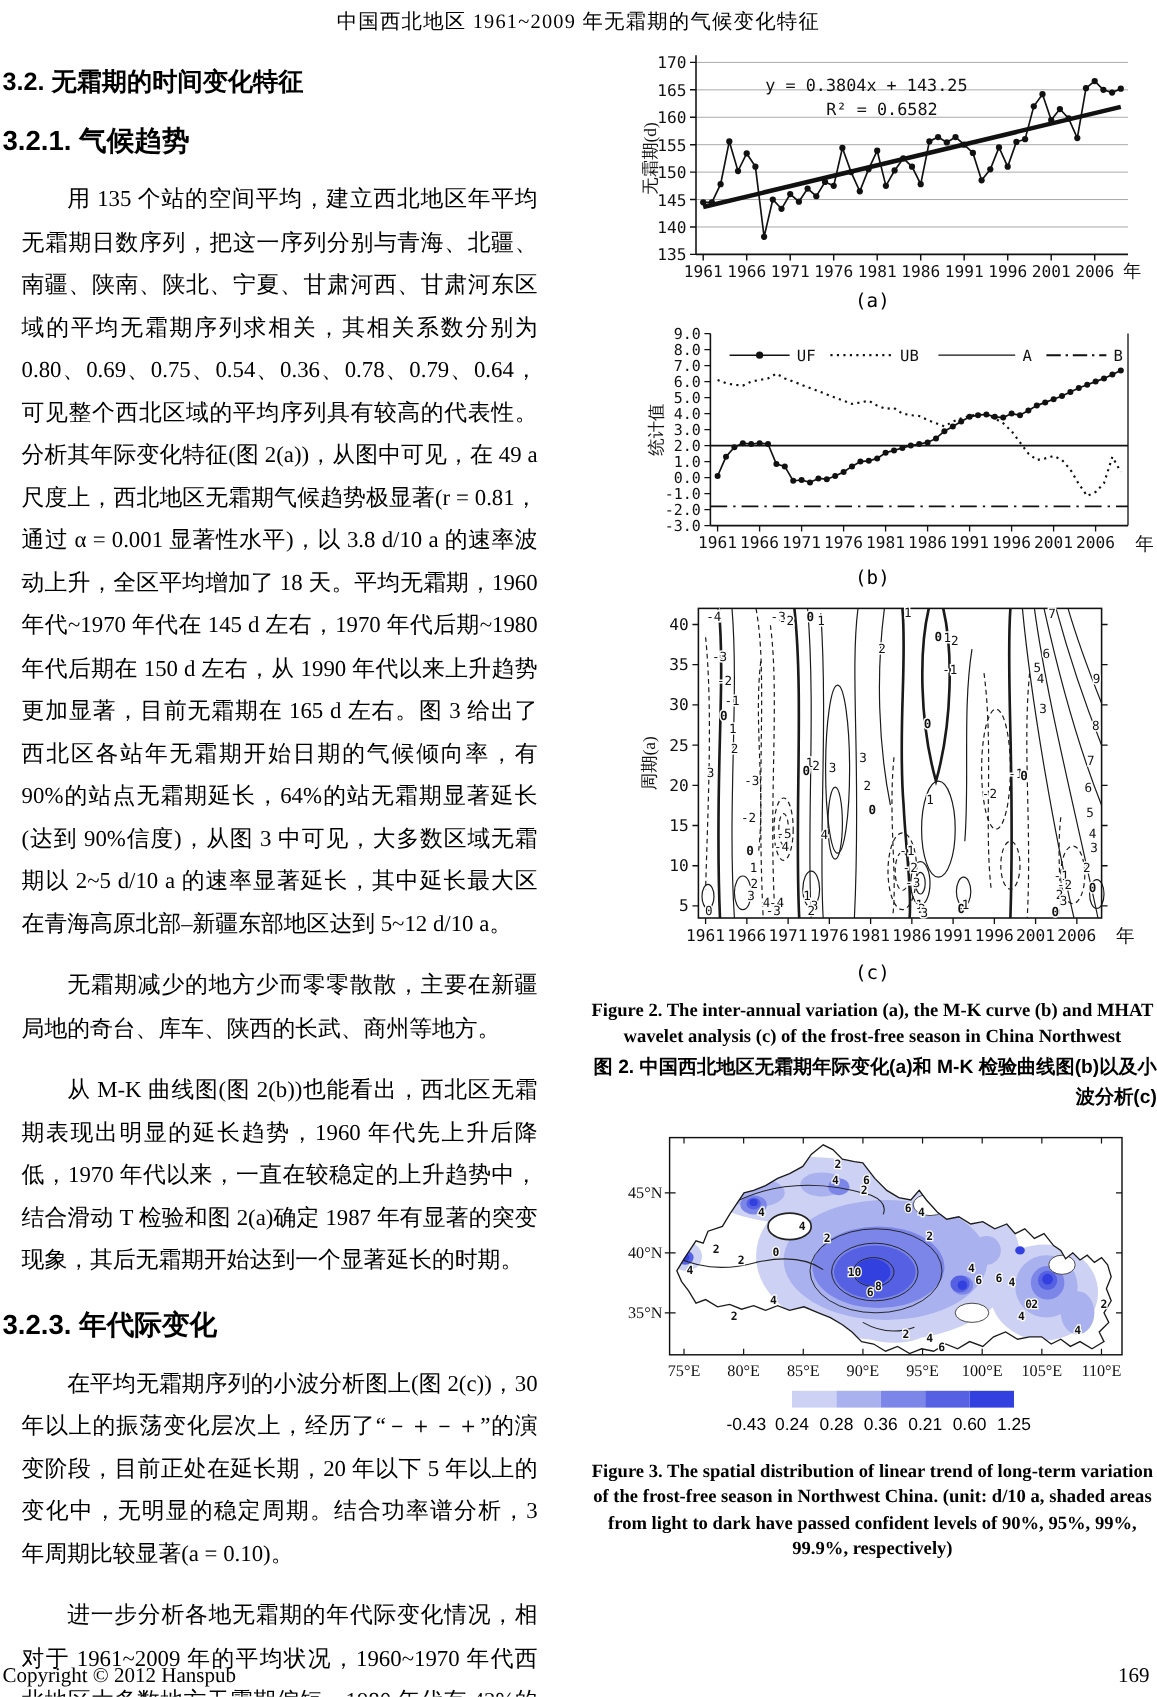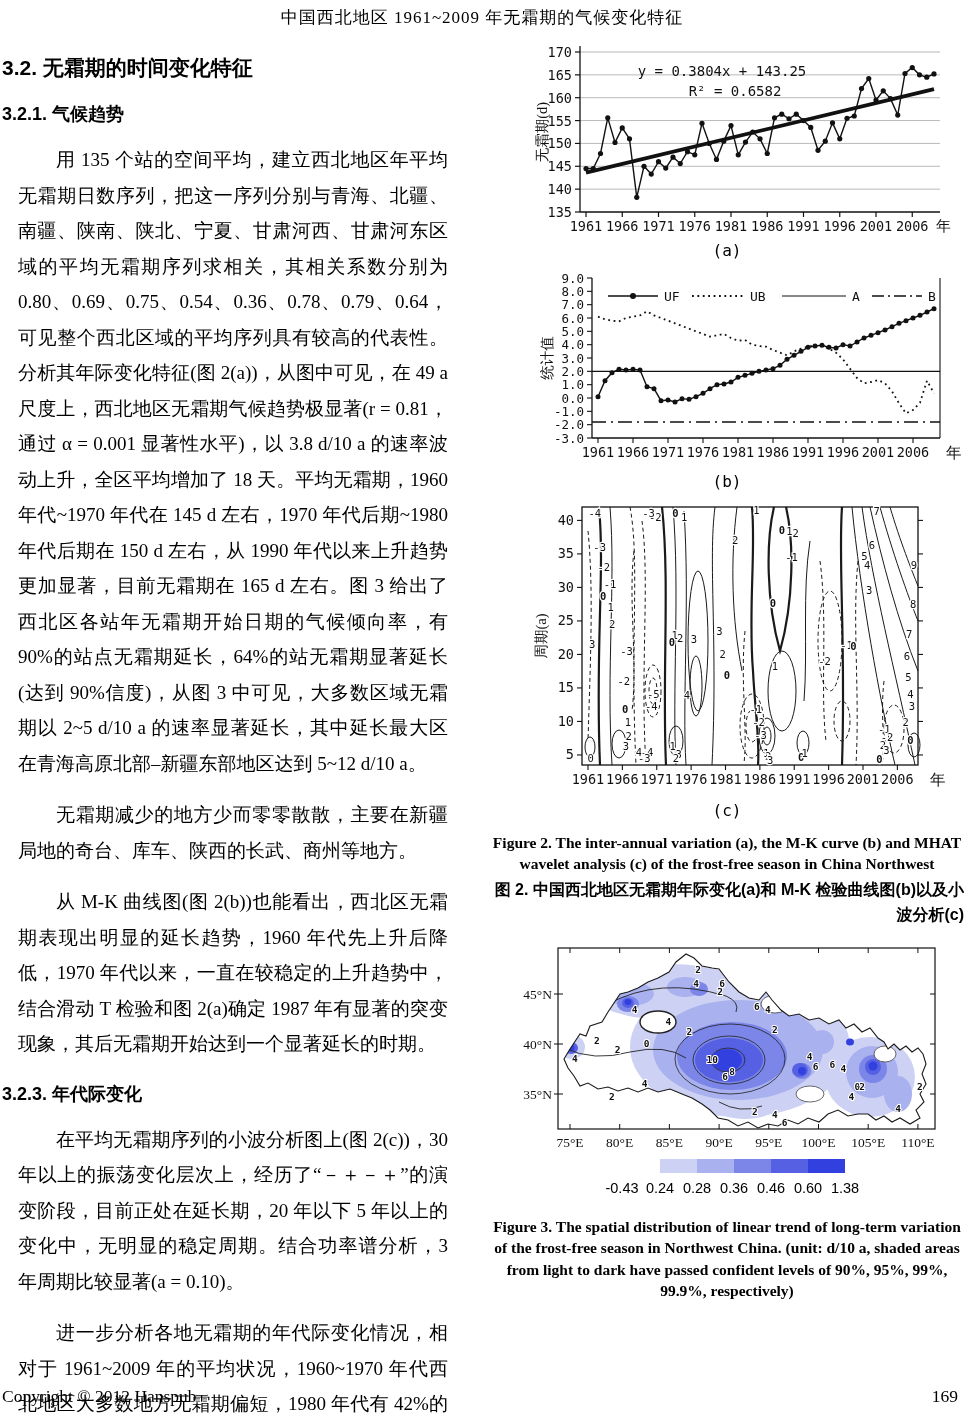--- a/index.html
+++ b/index.html
@@ -3,21 +3,21 @@
 <meta charset="utf-8">
 <style>
   html,body{margin:0;padding:0;}
   body{width:964px;height:1414px;position:relative;background:#ffffff;color:#000;
        font-family:"Liberation Serif","DejaVu Serif",serif;overflow:hidden;}
   .header-title{position:absolute;top:6px;left:0;width:100%;text-align:center;
        font-size:17px;letter-spacing:1px;}
   .col-left{position:absolute;left:2px;top:50px;width:462px;}
   .col-right{position:absolute;left:490px;top:36px;width:474px;}
   h2.sec{font-size:21px;margin:4px 0 16px 0;font-family:"Liberation Sans","DejaVu Sans",sans-serif;font-weight:bold;}
-  h3.sec{font-size:18px;margin:20px 0 10px 0;font-family:"Liberation Sans","DejaVu Sans",sans-serif;font-weight:bold;}
+  h3.sec{font-size:23px;margin:20px 0 10px 0;font-family:"Liberation Sans","DejaVu Sans",sans-serif;font-weight:bold;}
   .col-left p{font-size:19px;line-height:35.5px;text-align:justify;margin:16px;text-indent:2em;}
   .sublabel{text-align:center;font-size:16px;margin:0 0 10px 0;font-family:"DejaVu Sans Mono","Liberation Mono",monospace;}
   .caption{margin:12px 0 14px 0;}
   .cap-en{font-weight:bold;font-size:15.5px;line-height:1.38;text-align:center;
        font-family:"Liberation Serif","DejaVu Serif",serif;}
   .cap-zh{font-weight:bold;font-size:16px;line-height:1.6;text-align:right;margin-top:2px;
        font-family:"Liberation Sans","DejaVu Sans",sans-serif;}
   svg{display:block;}
   .colorbar{position:relative;height:48px;margin-top:2px;}
   .cb-swatches{position:absolute;left:170px;top:3px;display:flex;}
@@ -559,23 +559,23 @@
         <span style="background: rgb(169, 177, 238);"></span>
         <span style="background: rgb(123, 134, 232);"></span>
         <span style="background: rgb(85, 97, 226);"></span>
         <span style="background: rgb(51, 64, 224);"></span>
       </div>
     <div class="cb-labels">
       <span style="left:132px">-0.43</span>
       <span style="left:170px">0.24</span>
       <span style="left:207px">0.28</span>
       <span style="left:244px">0.36</span>
-      <span style="left:281px">0.46</span>
+      <span style="left:281px">0.21</span>
       <span style="left:318px">0.60</span>
-      <span style="left:355px">1.38</span>
+      <span style="left:355px">1.25</span>
     </div>
   </div>
 
   <div class="caption">
     <div class="cap-en">Figure 3. The spatial distribution of linear trend of long-term variation of the frost-free season in Northwest China. (unit: d/10 a, shaded areas from light to dark have passed confident levels of 90%, 95%, 99%, 99.9%, respectively)</div>
   </div>
 </div>
 
 <div class="footer">
   <span>Copyright © 2012 Hanspub</span>

